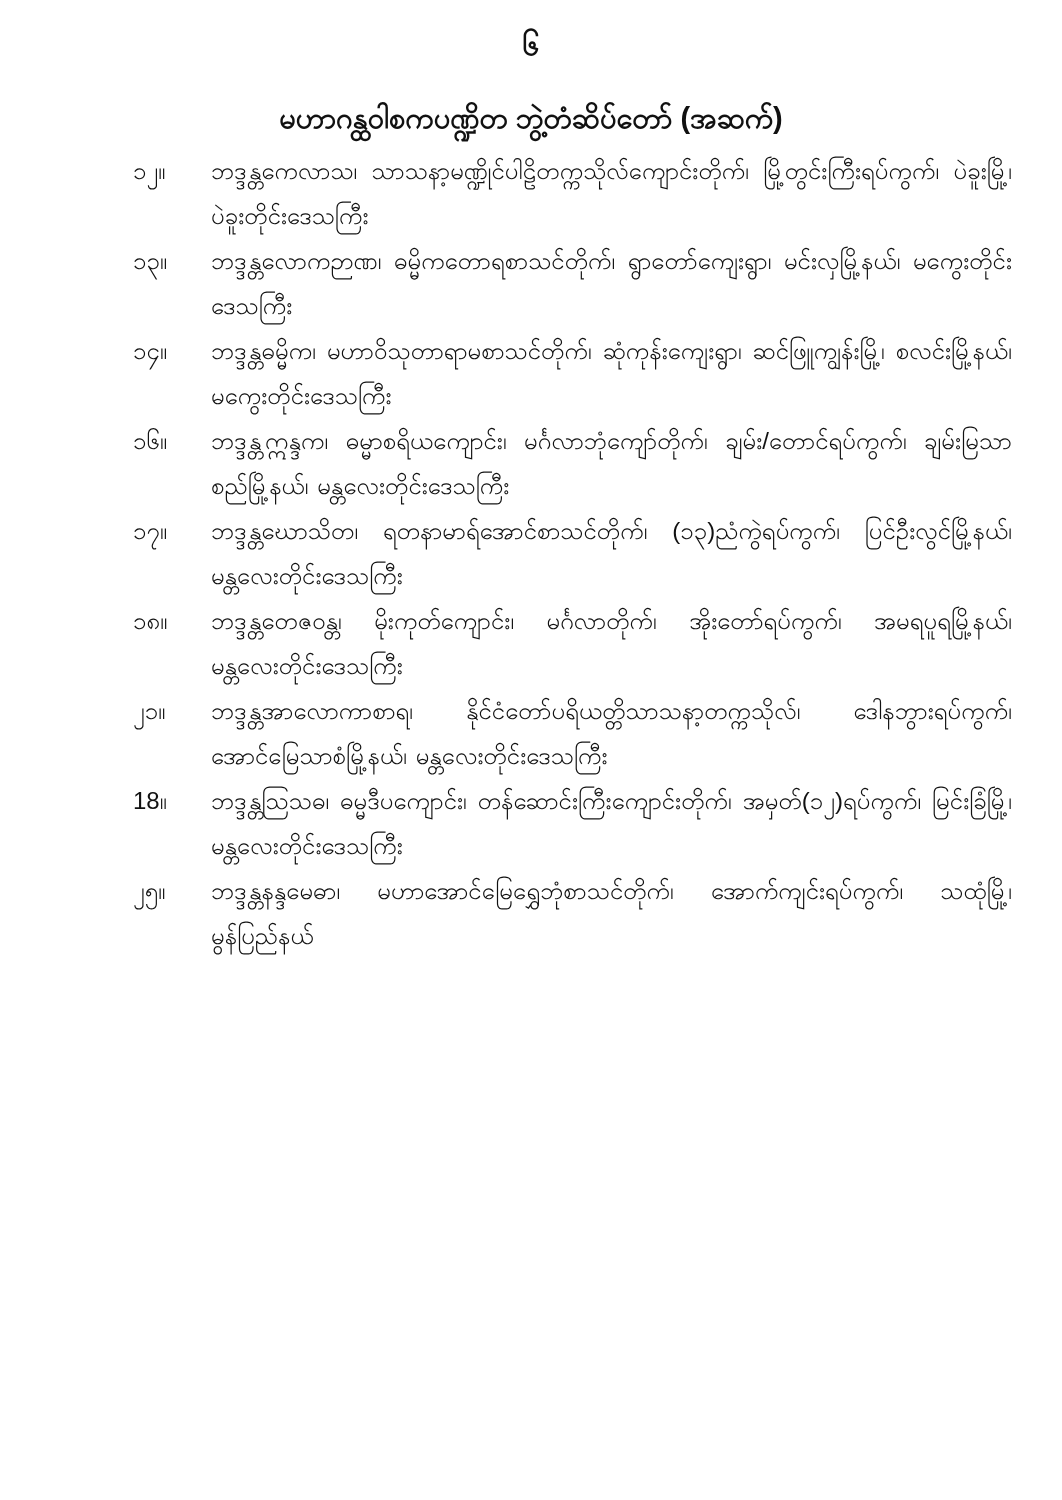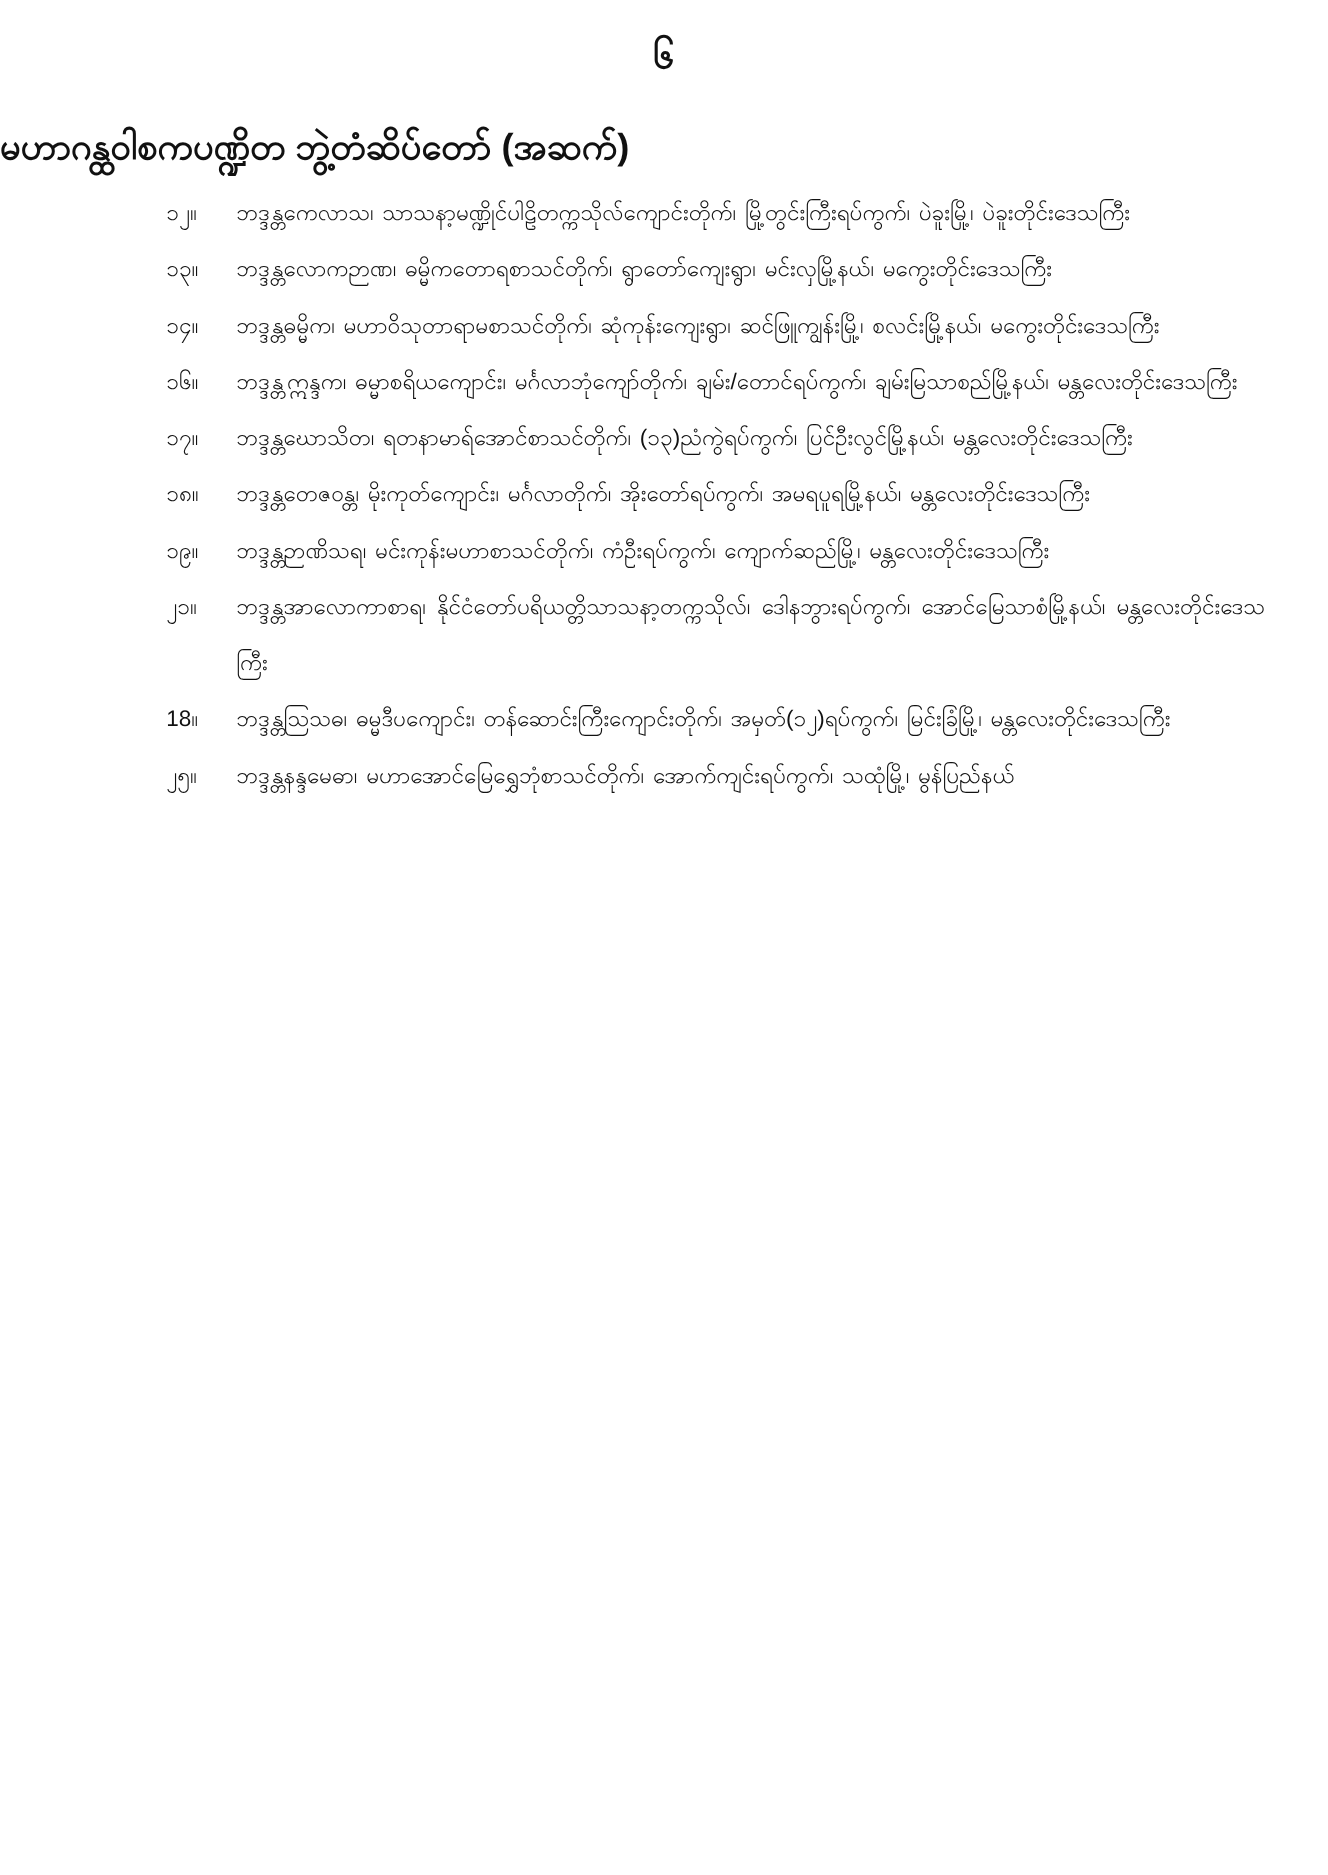--- a/index.html
+++ b/index.html
@@ -18,35 +18,37 @@
     overflow: hidden;
   }
   .page-number {
     text-align: center;
     padding-top: 26px;
     font-size: 30px;
     font-weight: bold;
     line-height: 38px;
   }
   .doc-title {
+    text-align: center;
     margin-top: 32px;
     font-size: 29px;
     font-weight: bold;
     line-height: 44px;
   }
   .award-list {
     margin-top: 8px;
     padding-left: 133px;
     padding-right: 50px;
   }
   .award-item {
     display: flex;
     align-items: flex-start;
-    font-size: 18px;
+    font-size: 24px;
     line-height: 45px;
+    gap: 22px;
   }
   .award-item .num {
     flex: 0 0 56px;
     white-space: nowrap;
   }
   .award-item .txt {
     flex: 1 1 auto;
     max-width: 826px;
     text-align: justify;
     text-align-last: left;
@@ -87,24 +89,20 @@
     <div class="award-item">
       <span class="num">၁၇။</span>
       <span class="txt">ဘဒ္ဒန္တဃောသိတ၊ ရတနာမာရ်အောင်စာသင်တိုက်၊ (၁၃)ညံကွဲရပ်ကွက်၊ ပြင်ဦးလွင်မြို့နယ်၊ မန္တလေးတိုင်းဒေသကြီး</span>
     </div>
 
     <div class="award-item">
       <span class="num">၁၈။</span>
       <span class="txt">ဘဒ္ဒန္တတေဇဝန္တ၊ မိုးကုတ်ကျောင်း၊ မင်္ဂလာတိုက်၊ အိုးတော်ရပ်ကွက်၊ အမရပူရမြို့နယ်၊ မန္တလေးတိုင်းဒေသကြီး</span>
     </div>
 
-    <div class="award-item">
-      <span class="num">၁၉။</span>
-      <span class="txt">ဘဒ္ဒန္တဉာဏိသရ၊ မင်းကုန်းမဟာစာသင်တိုက်၊ ကံဦးရပ်ကွက်၊ ကျောက်ဆည်မြို့၊ မန္တလေးတိုင်းဒေသကြီး</span>
-    </div>
 
 
     <div class="award-item">
       <span class="num">၂၁။</span>
       <span class="txt">ဘဒ္ဒန္တအာလောကာစာရ၊ နိုင်ငံတော်ပရိယတ္တိသာသနာ့တက္ကသိုလ်၊ ဒေါနဘွားရပ်ကွက်၊ အောင်မြေသာစံမြို့နယ်၊ မန္တလေးတိုင်းဒေသကြီး</span>
     </div>
 
 
     <div class="award-item">
       <span class="num">18။</span>

